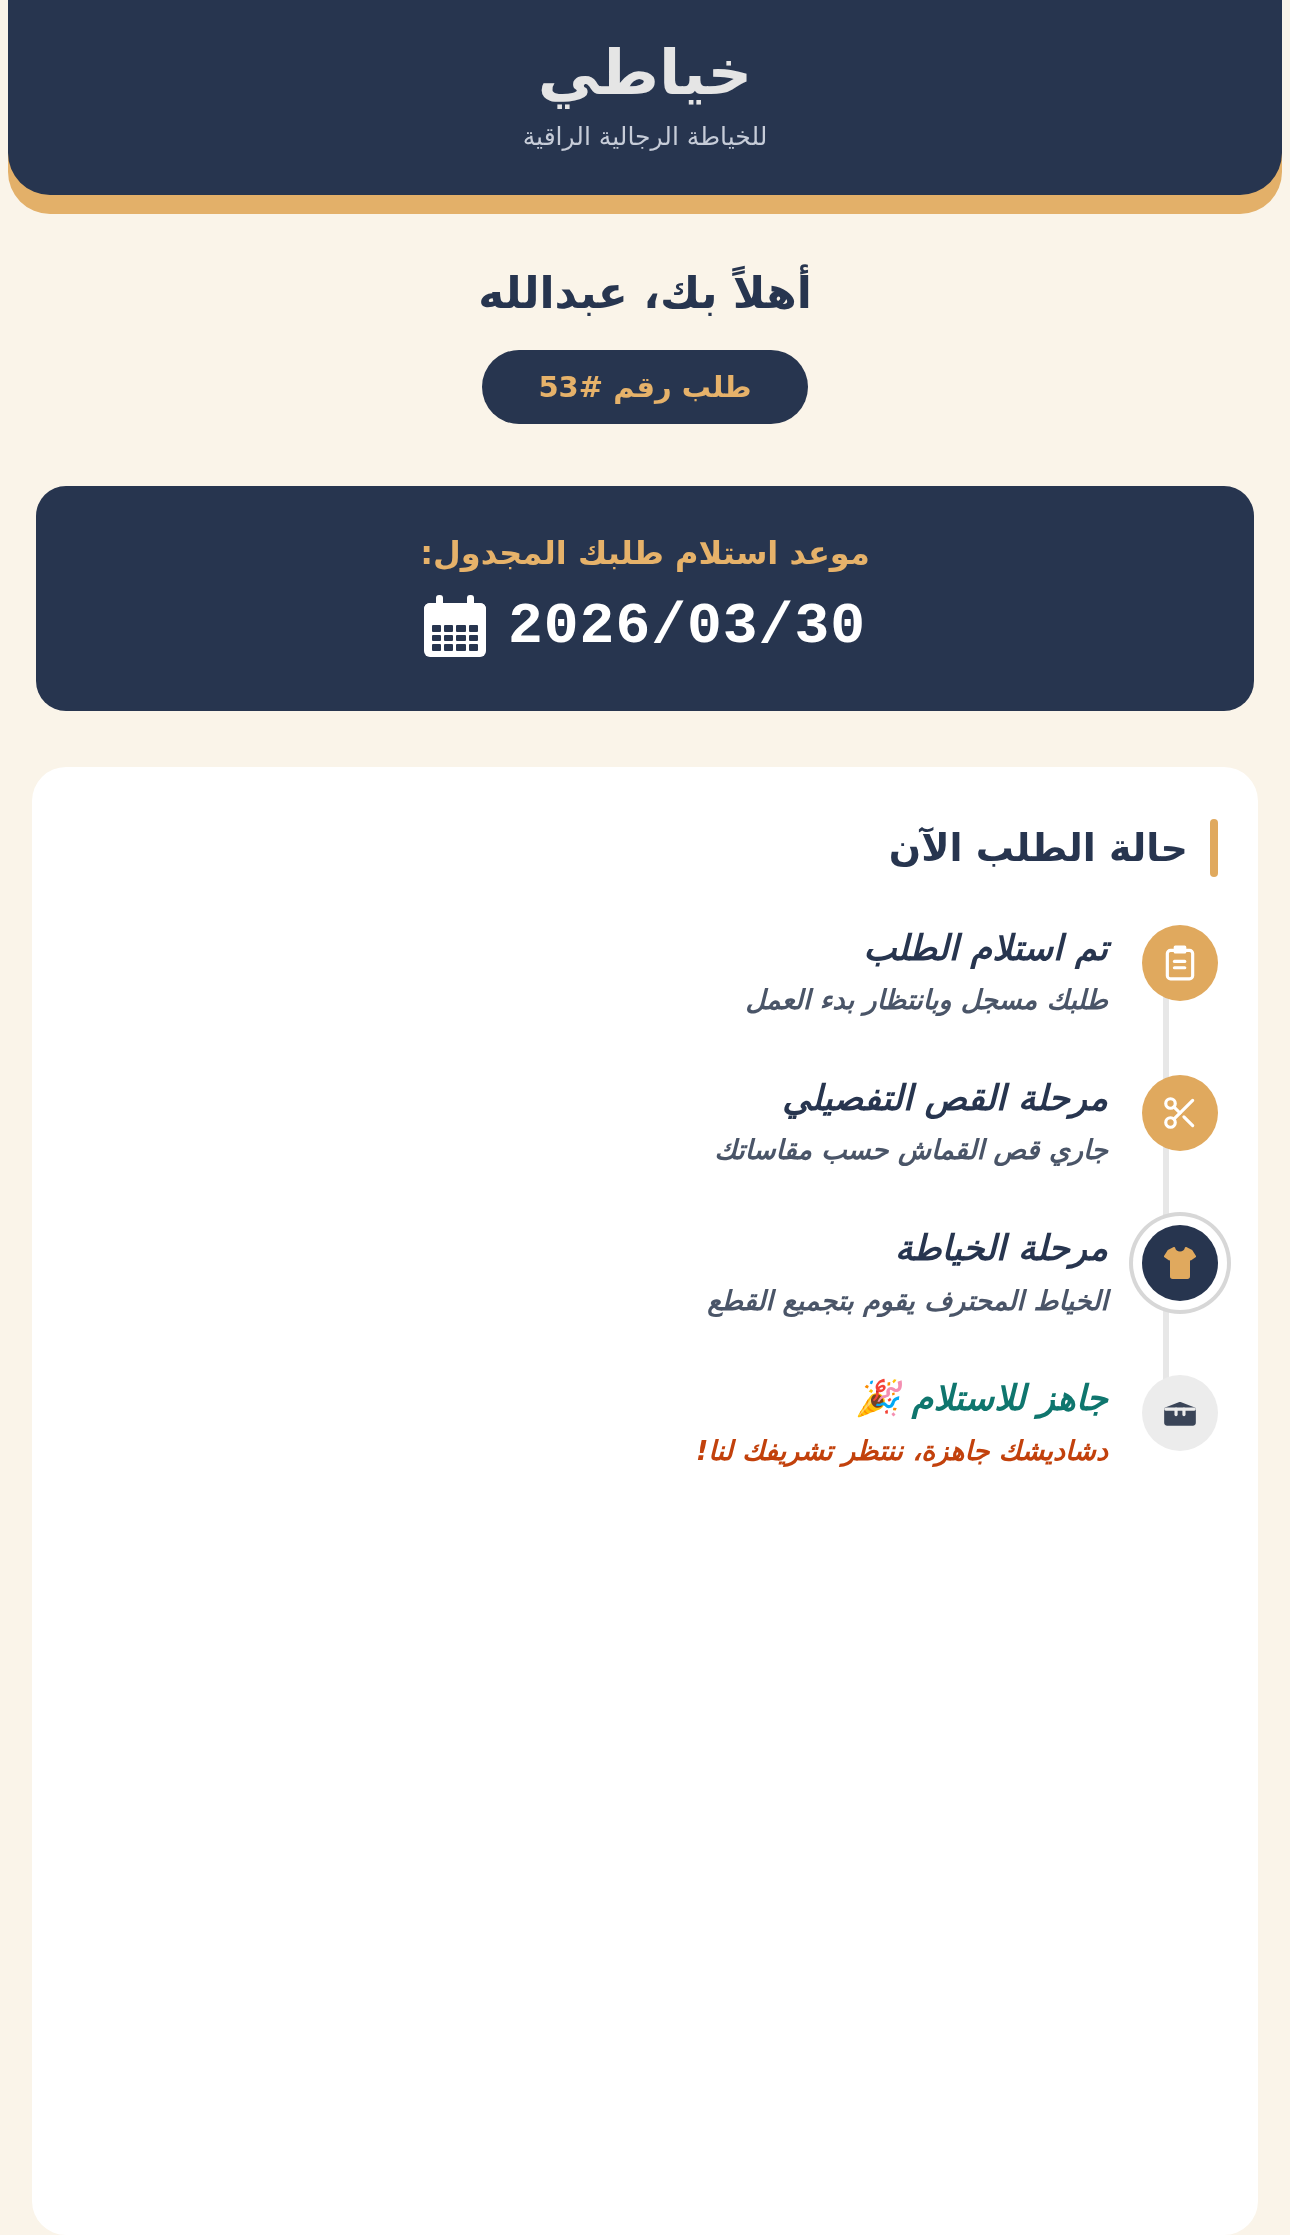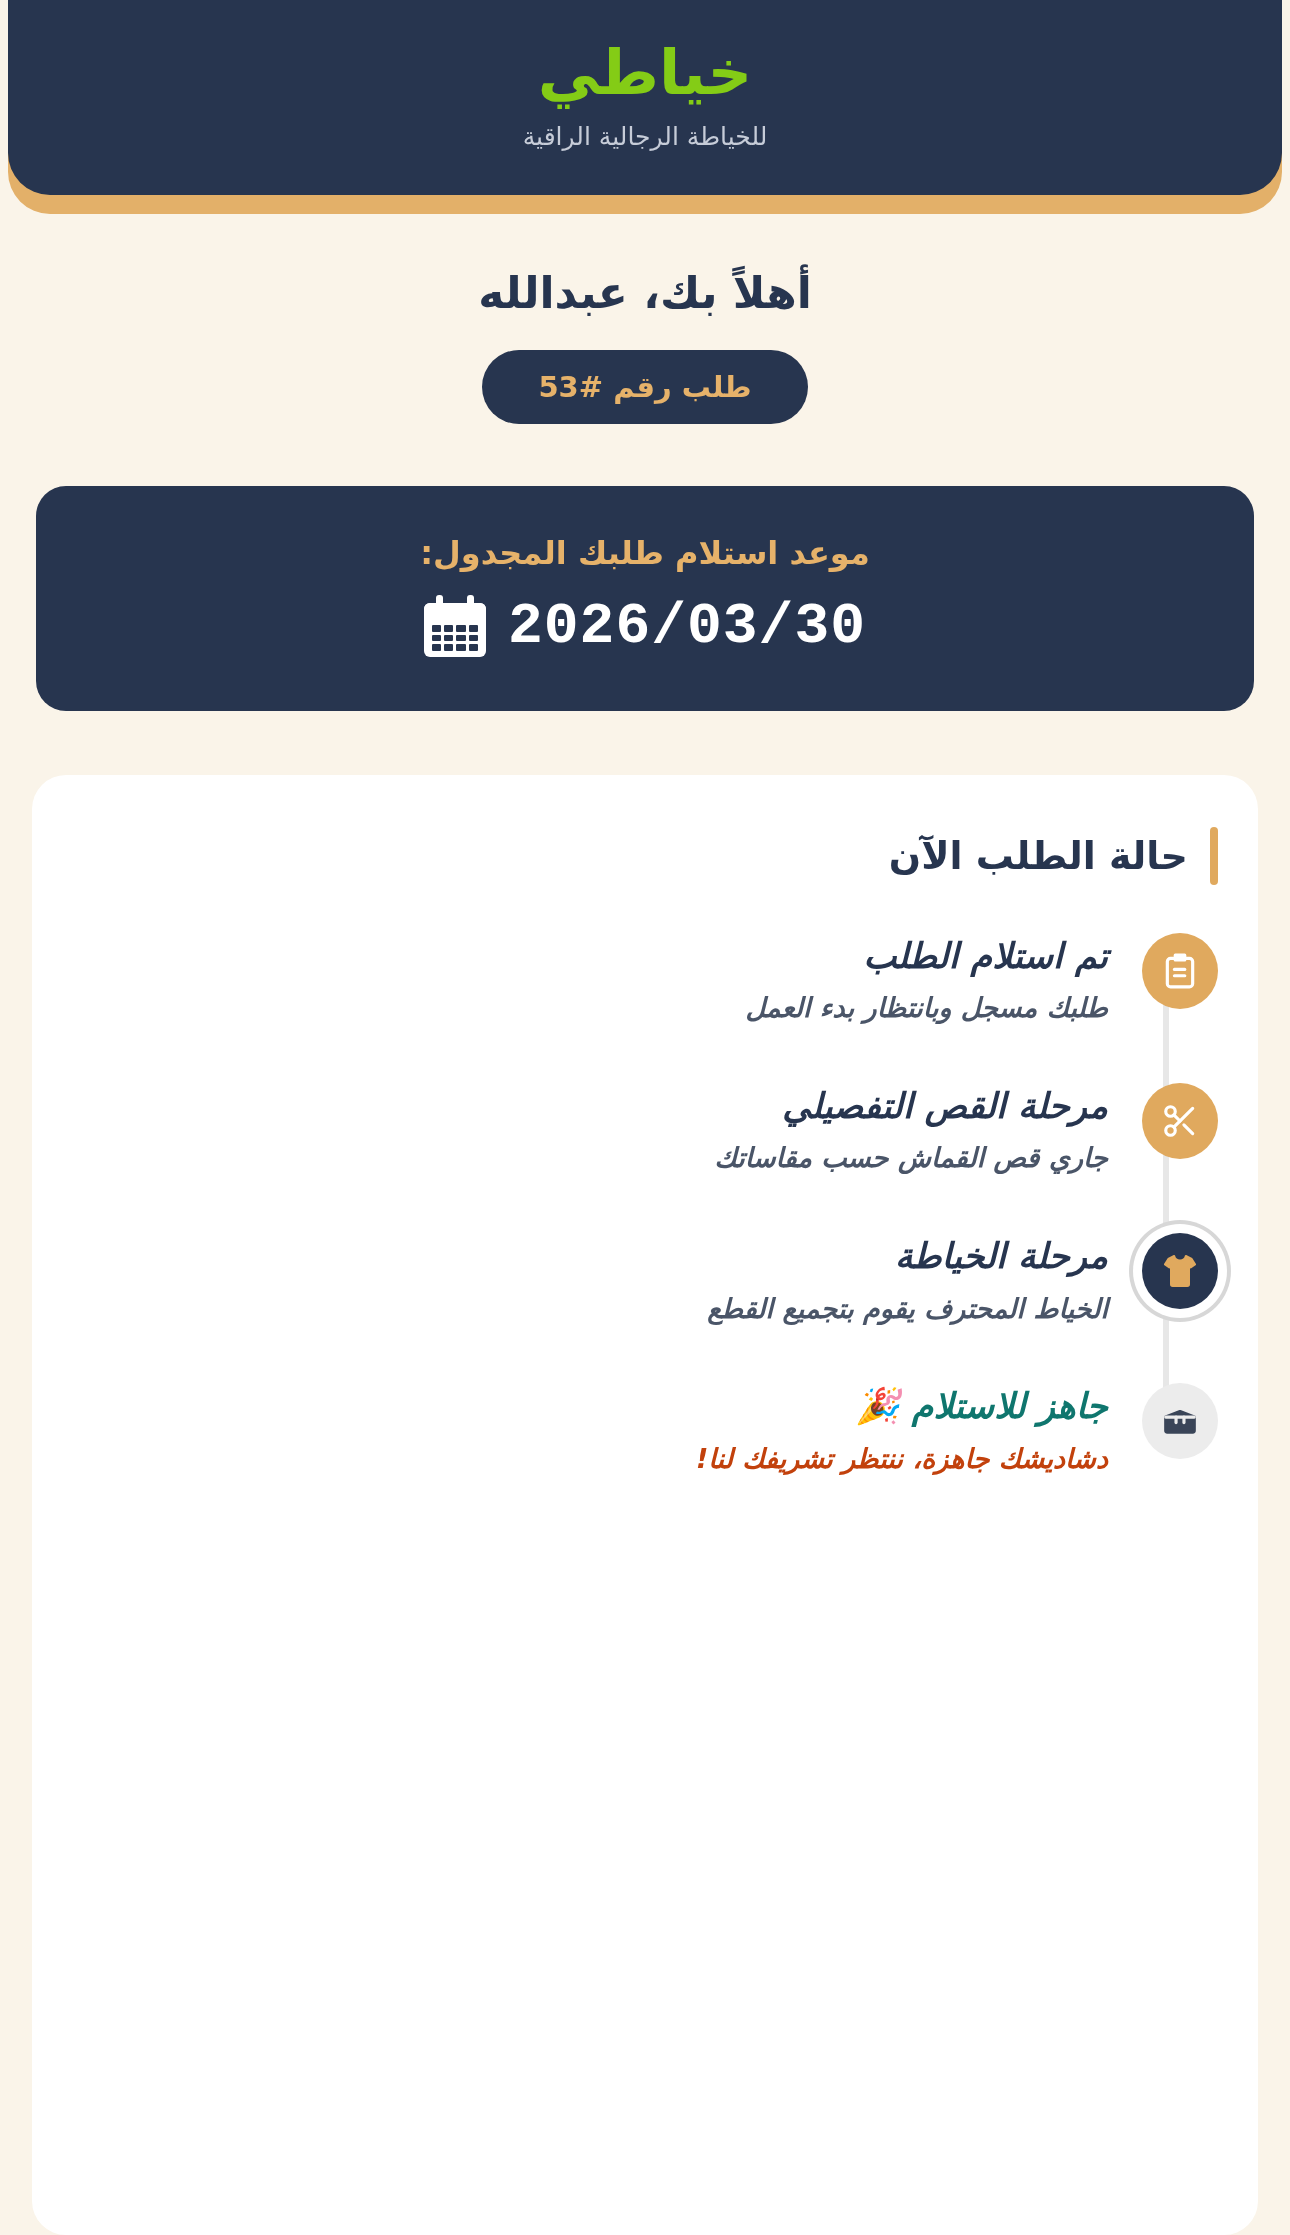--- a/index.html
+++ b/index.html
@@ -34,21 +34,21 @@
     border-radius: 0 0 42px 42px;
   }
   .header {
     position: relative;
     background: #27354f;
     border-radius: 0 0 42px 42px;
     padding: 34px 40px 44px 40px;
     text-align: center;
   }
   .brand-title {
-    color: #84cc16;
+    color: #e5e5e5;
     font-size: 62px;
     font-weight: bold;
     letter-spacing: 1px;
     line-height: 1.25;
   }
   .brand-sub {
     margin-top: 10px;
     color: #c6ccd8;
     font-size: 25px;
     font-weight: normal;
@@ -70,21 +70,21 @@
     background: #27354f;
     color: #e6b26a;
     font-size: 29px;
     font-weight: bold;
     padding: 20px 56px;
     border-radius: 40px;
   }
 
   
   .delivery-card {
-    margin: 62px 36px 8px 36px;
+    margin: 62px 36px 0 36px;
     background: #27354f;
     border-radius: 30px;
     padding: 48px 30px 52px 30px;
     text-align: center;
   }
   .delivery-label {
     color: #e6b26a;
     font-size: 32px;
     font-weight: bold;
   }

